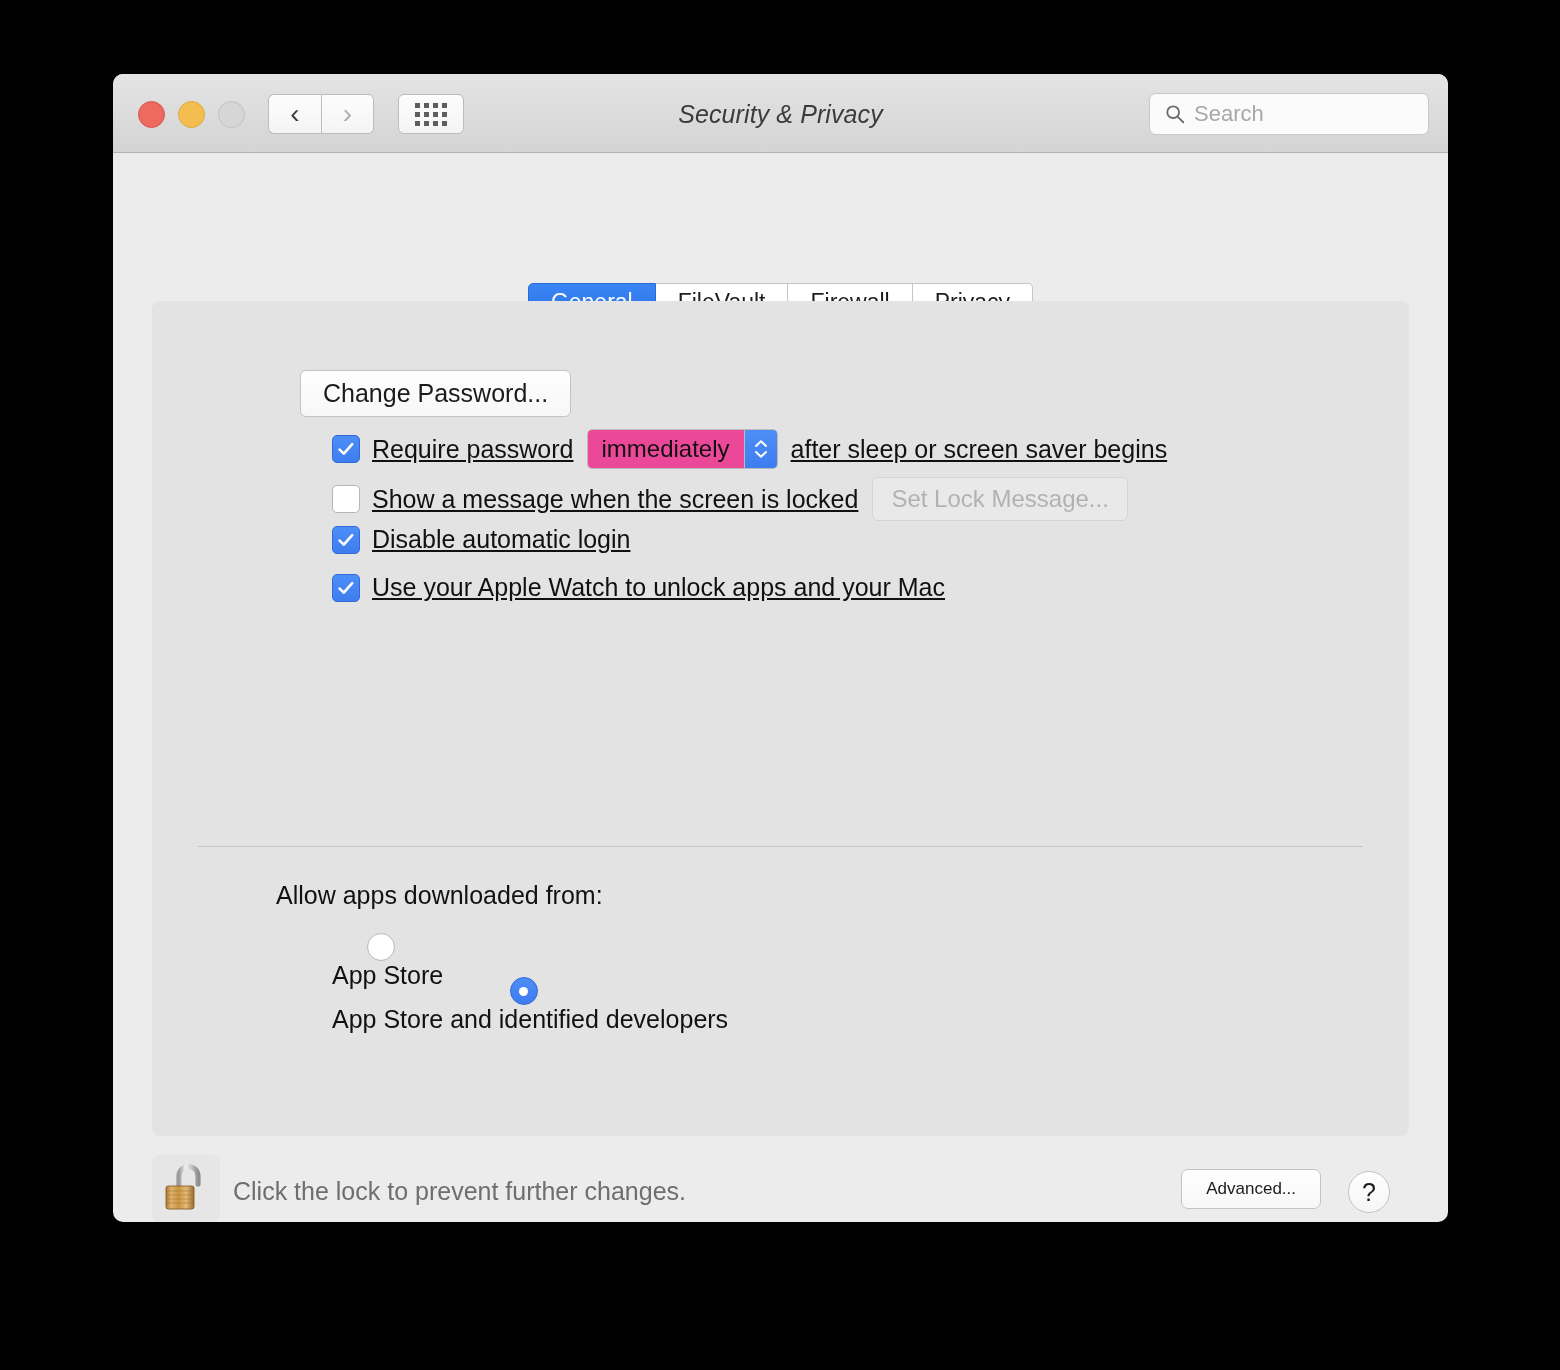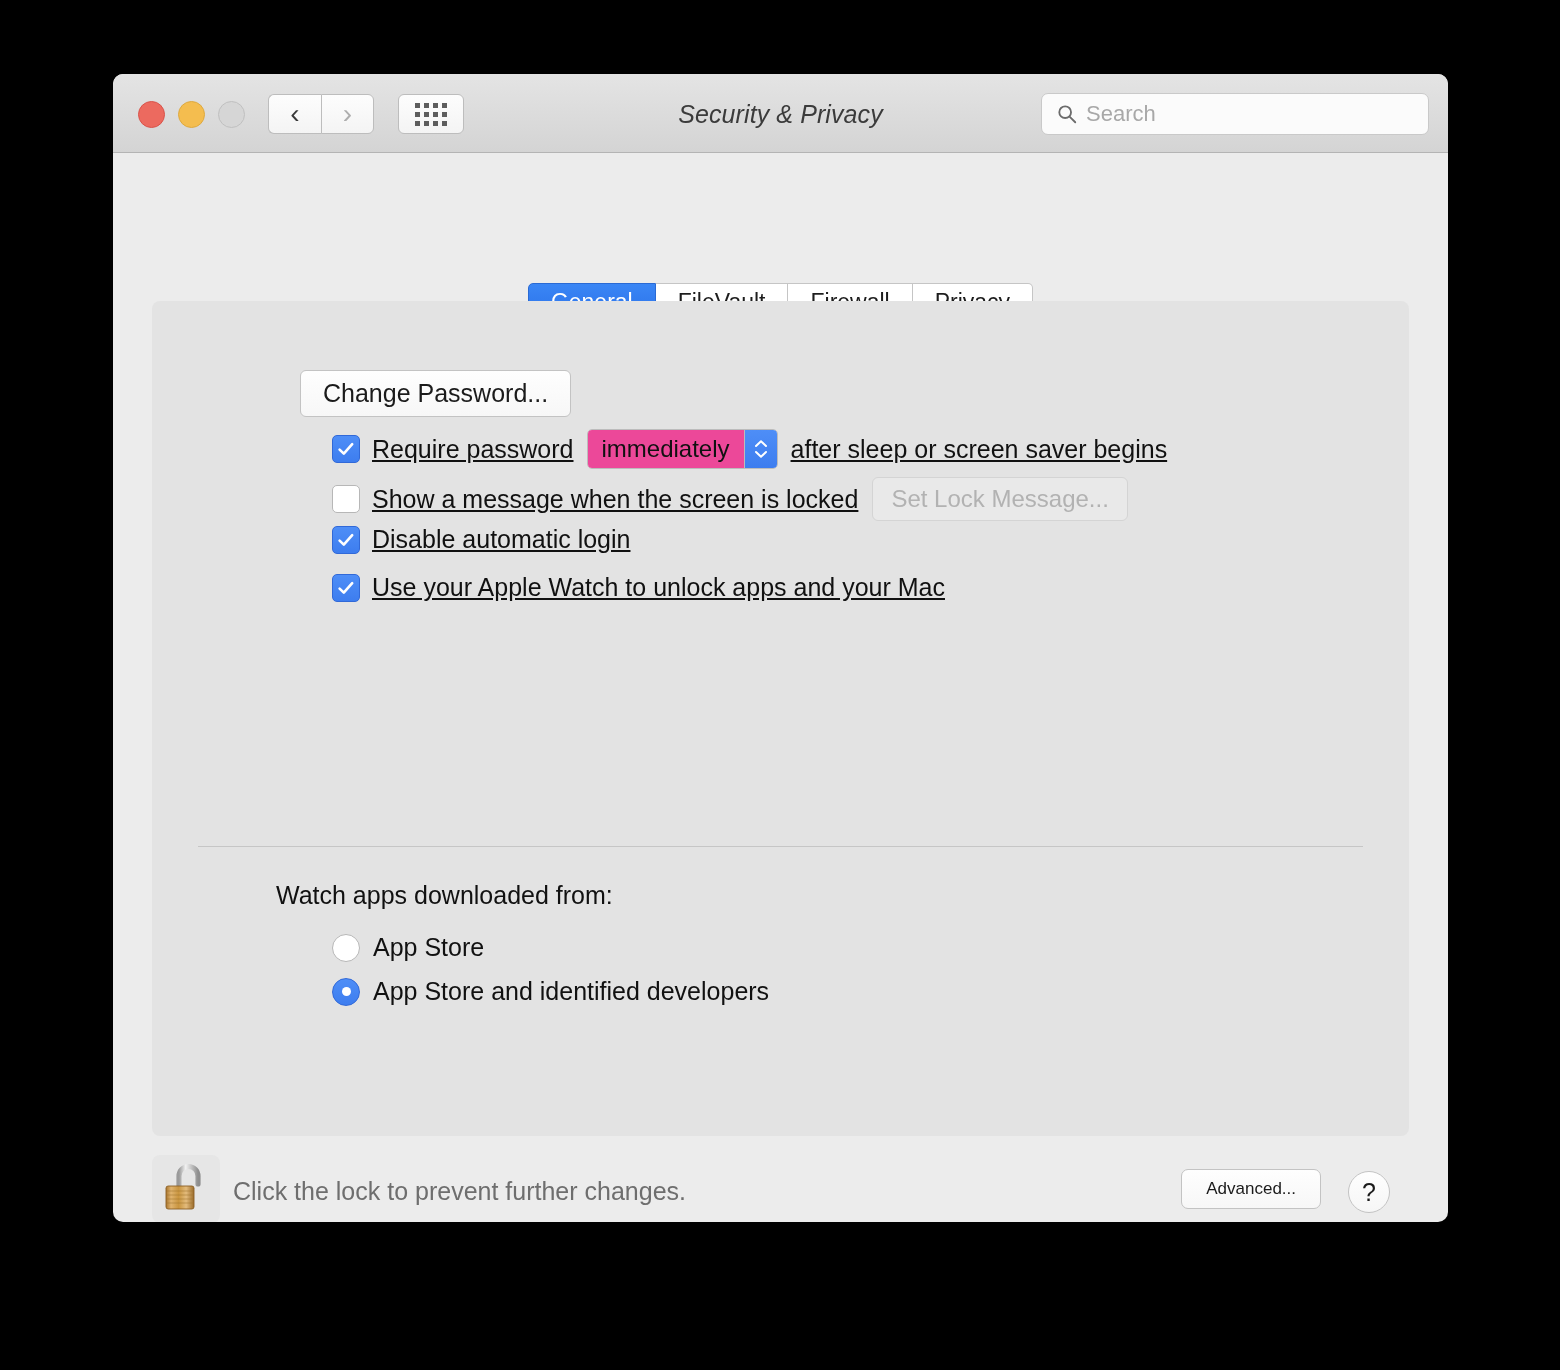--- a/index.html
+++ b/index.html
@@ -97,21 +97,21 @@
     font-size: 25px;
     color: #3b3b3b;
     letter-spacing: 0.1px;
     font-style: italic;
   }
 
   #search-field {
     position: absolute;
     right: 19px;
     top: 19px;
-    width: 388px;
+    width: 280px;
     height: 42px;
     background: #fbfbfb;
     border: 1px solid #c9c9c9;
     border-radius: 7px;
     box-sizing: border-box;
     display: flex;
     align-items: center;
     padding-left: 14px;
   }
   #search-icon { width: 22px; height: 22px; margin-right: 8px; flex: none; }
@@ -247,21 +247,21 @@
   }
 
   #allow-heading {
     position: absolute;
     left: 124px;
     top: 580px;
     font-size: 25px;
     color: #111111;
   }
 
-  .radio-row { left: 180px; display: flex; align-items: center; }
+  .radio-row { left: 180px; display: flex; align-items: center; flex-direction: column; }
   #radio-appstore  { top: 632px; }
   #radio-identified{ top: 676px; }
 
   .radio {
     width: 28px; height: 28px;
     border-radius: 50%;
     flex: none;
     margin-right: 13px;
     box-sizing: border-box;
     display: flex; align-items: center; justify-content: center;
@@ -430,21 +430,21 @@
         <span class="checkbox on">
           <svg viewBox="0 0 20 20">
             <polyline points="3.6,10.6 7.8,14.6 16.2,5.2" fill="none" stroke="#ffffff" stroke-width="2.6" stroke-linecap="round" stroke-linejoin="round"></polyline>
           </svg>
         </span>
         <span class="check-label">Use your Apple Watch to unlock apps and your Mac</span>
       </div>
 
       <div id="divider"></div>
 
-      <div id="allow-heading">Watch apps downloaded from:</div>
+      <div id="allow-heading">Allow apps downloaded from:</div>
 
       <div class="row radio-row" id="radio-appstore">
         <span class="radio off"></span>
         <span class="radio-label">App Store</span>
       </div>
 
       <div class="row radio-row" id="radio-identified">
         <span class="radio on">
           <span class="inner"></span>
         </span>

